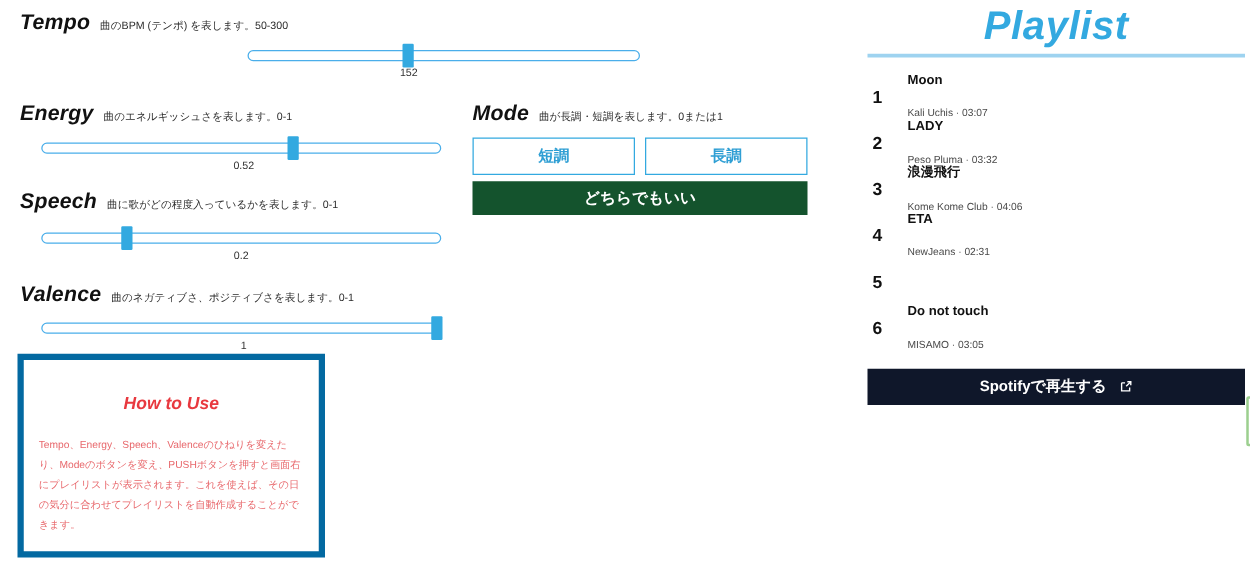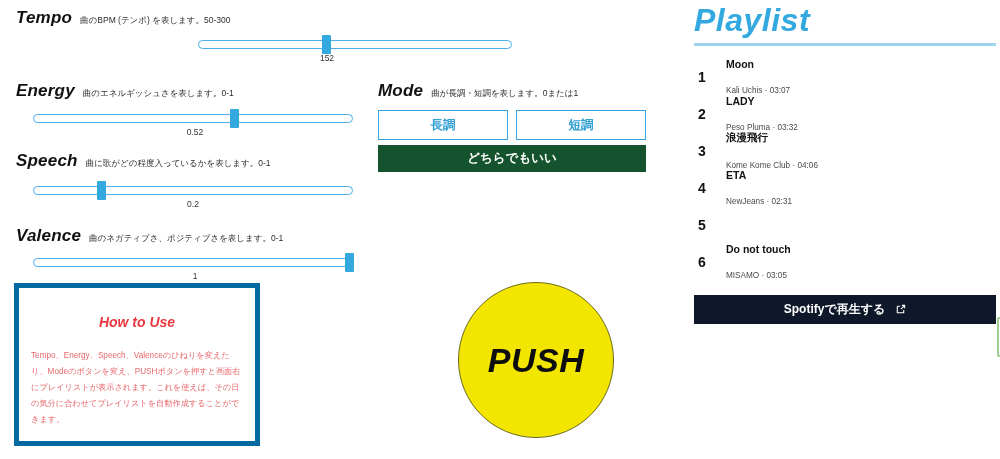--- a/index.html
+++ b/index.html
@@ -96,21 +96,21 @@
     cursor: pointer;
   }
   .push-label {
     font-size: 34px; font-weight: bold; font-style: italic;
     color: #0d0d0d; letter-spacing: .5px;
   }
 
   
   .playlist { position: absolute; left: 694px; top: 0; width: 306px; height: 459px; }
   .pl-title {
-    text-align: left; margin-top: 2px; padding-right: 4px;
+    text-align: center; margin-top: 2px; padding-right: 4px;
     font-size: 32px; font-weight: bold; font-style: italic; color: #33a9e0;
     letter-spacing: .5px;
   }
   .pl-rule { margin-top: 4px; height: 3px; background: #9ed3f0; width: 302px; }
   .pl-list { margin-top: 12px; }
   .pl-item { display: flex; align-items: center; height: 37px; cursor: pointer; }
   .pl-num {
     width: 32px; font-size: 14px; font-weight: bold; color: #111; text-align: left;
     padding-left: 4px;
   }
@@ -166,33 +166,30 @@
     </div>
     <div class="track valence-track"></div>
     <div class="thumb valence-thumb"></div>
     <div class="slider-value valence-value">1</div>
 
     <div class="field-head mode-head">
       <span class="field-title">Mode</span>
       <span class="field-desc">曲が長調・短調を表します。0または1</span>
     </div>
     <div class="mode-row">
+      <div class="mode-btn">短調</div>
       <div class="mode-btn">長調</div>
-      <div class="mode-btn">短調</div>
     </div>
     <div class="mode-any">どちらでもいい</div>
 
     <div class="howto">
       <div class="howto-title">How to Use</div>
       <div class="howto-body">Tempo、Energy、Speech、Valenceのひねりを変えたり、Modeのボタンを変え、PUSHボタンを押すと画面右にプレイリストが表示されます。これを使えば、その日の気分に合わせてプレイリストを自動作成することができます。</div>
     </div>
 
-    <div class="push">
-      <span class="push-label">PUSH</span>
-    </div>
   </div>
 
   <div class="playlist">
     <div class="pl-title">Playlist</div>
     <div class="pl-rule"></div>
 
     <div class="pl-list">
       <div class="pl-item">
         <div class="pl-num">1</div>
         <div class="pl-meta">

